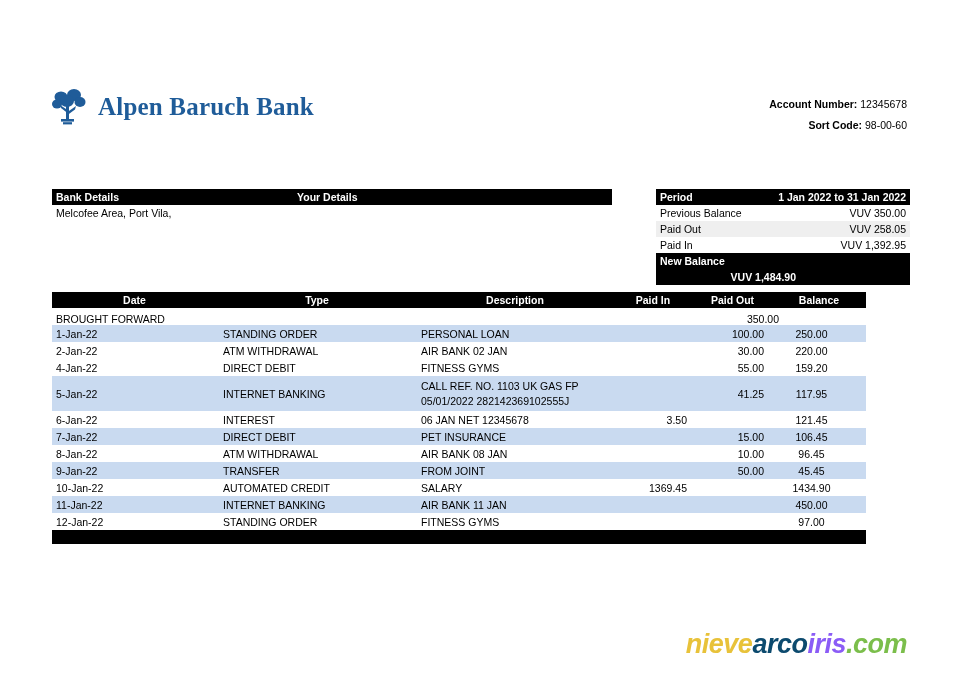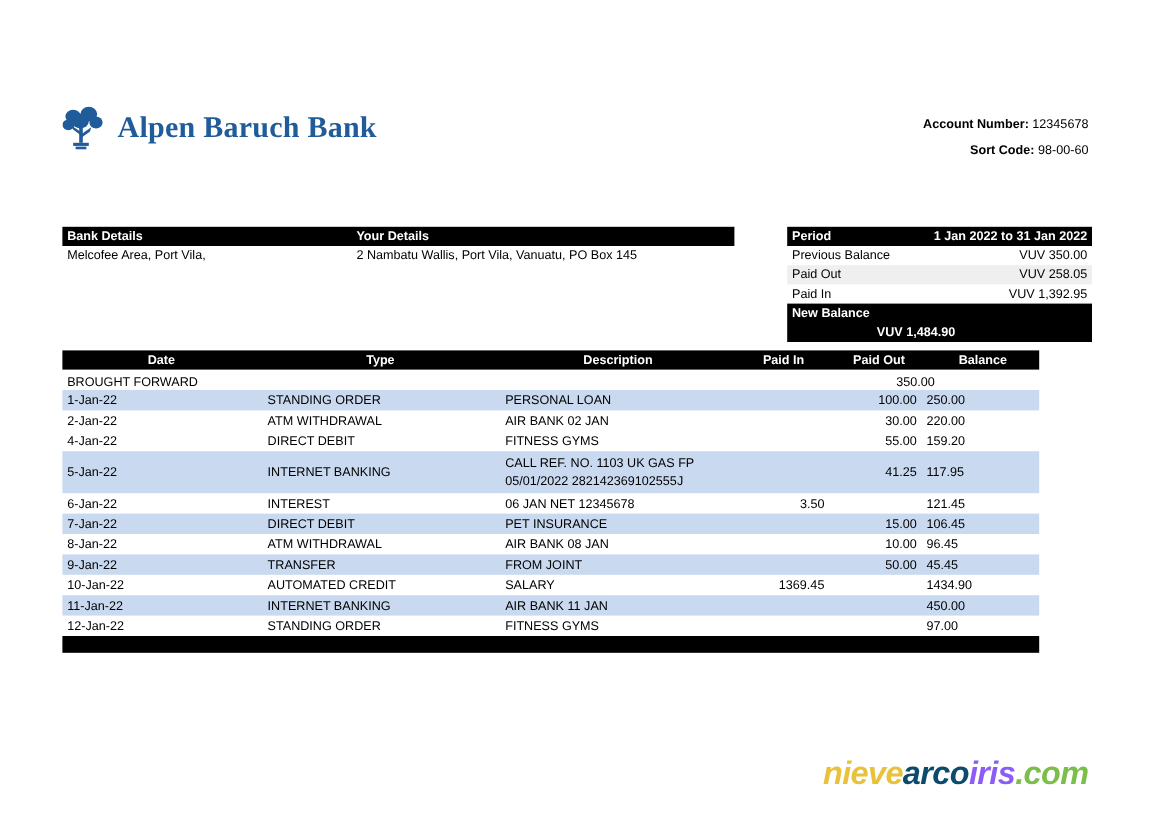--- a/index.html
+++ b/index.html
@@ -143,21 +143,21 @@
     min-height: 17px;
     align-items: center;
   }
   .txn-row.shaded { background: #C9DAF0; }
   .txn-row.tall { min-height: 35px; }
   .col-date   { width: 165px; padding-left: 4px; box-sizing: border-box; }
   .col-type   { width: 200px; padding-left: 6px; box-sizing: border-box; }
   .col-desc   { width: 196px; padding-left: 4px; box-sizing: border-box; }
   .col-in     { width: 80px;  text-align: right; padding-right: 6px; box-sizing: border-box; }
   .col-out    { width: 79px;  text-align: right; padding-right: 8px; box-sizing: border-box; }
-  .col-bal    { width: 94px;  text-align: left; padding-right: 15px; box-sizing: border-box; }
+  .col-bal    { width: 94px;  text-align: center; padding-right: 15px; box-sizing: border-box; }
   .txn-head .col-date,
   .txn-head .col-type,
   .txn-head .col-desc,
   .txn-head .col-in,
   .txn-head .col-out,
   .txn-head .col-bal { text-align: center; padding: 0; }
 
   .brought {
     display: flex;
     min-height: 17px;
@@ -233,21 +233,20 @@
   <div class="details">
     <div class="details-grid">
       <div class="det-left">
         <div class="det-head">
           <span class="c1">Bank Details</span>
           <span class="c2">Your Details</span>
         </div>
         <div class="det-body">
           <div class="addr-row">
             <span class="a1">Melcofee Area, Port Vila,</span>
-            <span class="a2">2 Nambatu Wallis, Port Vila, Vanuatu, PO Box 145</span>
           </div>
         </div>
       </div>
 
       <div class="det-right">
         <div class="det-head">
           <span class="r1">Period</span>
           <span class="r2">1 Jan 2022 to 31 Jan 2022</span>
         </div>
         <div class="sum-row">

